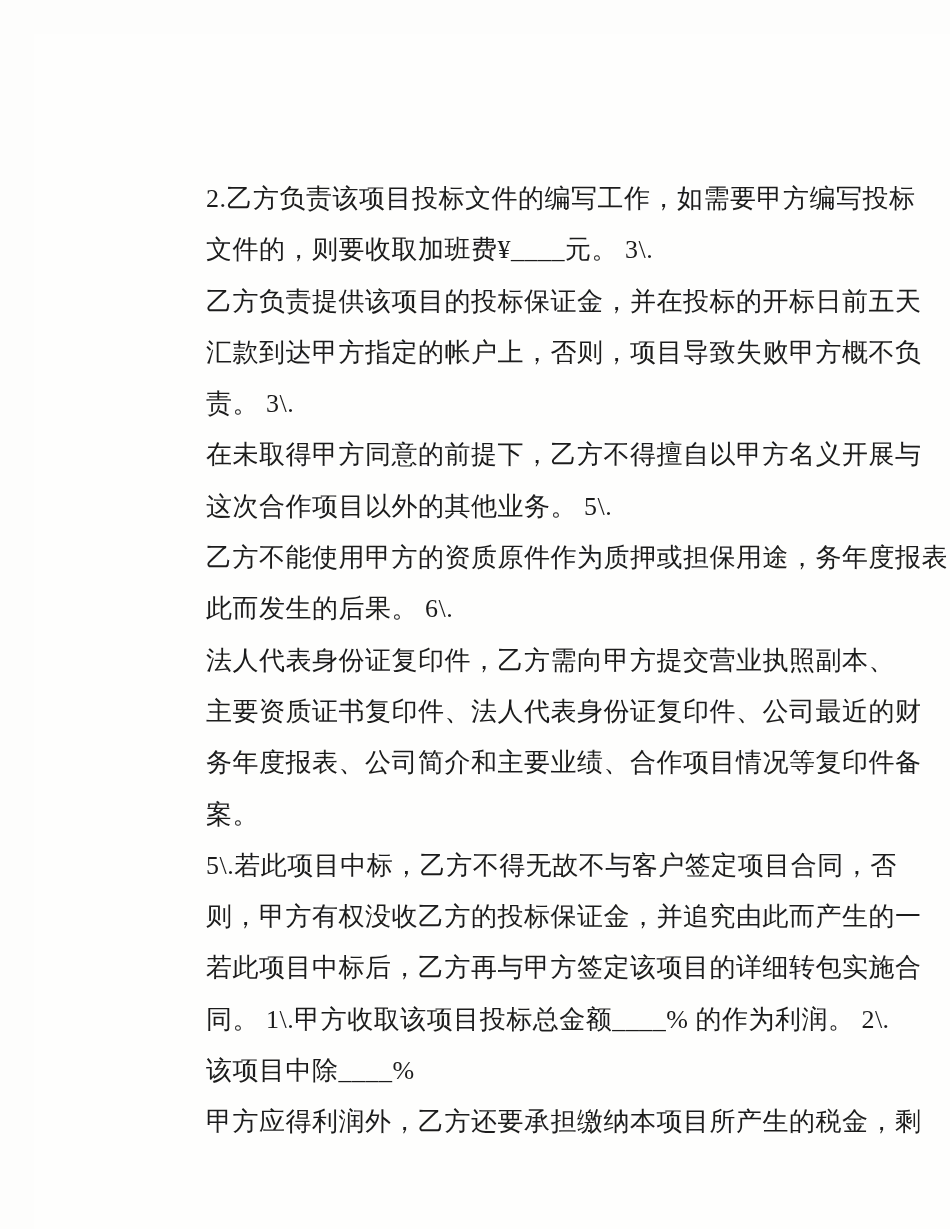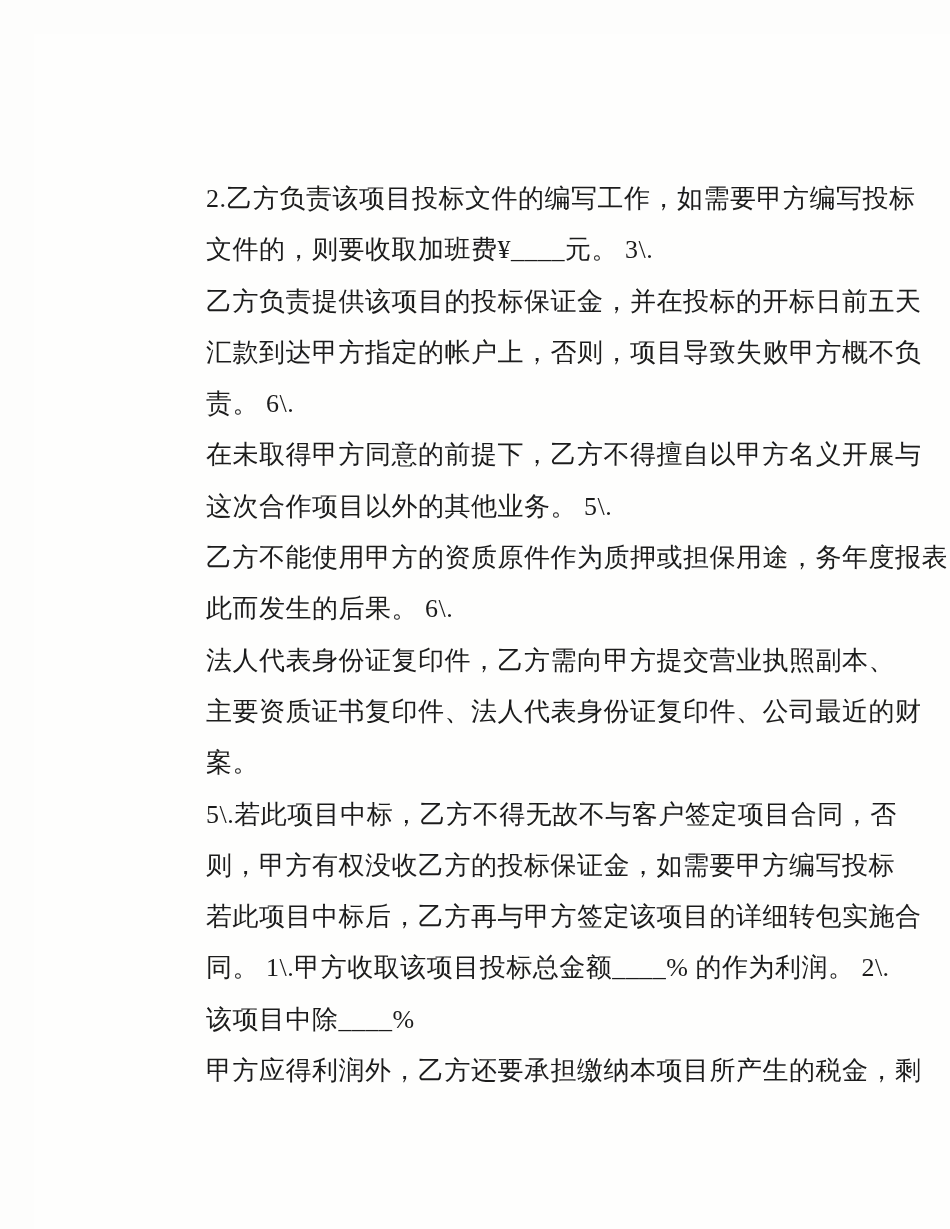--- a/index.html
+++ b/index.html
@@ -37,28 +37,29 @@
 </style>
 </head>
 <body>
 
 <div class="page">
   <div class="text-block">
     <div class="doc-line">2.乙方负责该项目投标文件的编写工作，如需要甲方编写投标</div>
     <div class="doc-line">文件的，则要收取加班费¥____元。 3\.</div>
     <div class="doc-line">乙方负责提供该项目的投标保证金，并在投标的开标日前五天</div>
     <div class="doc-line">汇款到达甲方指定的帐户上，否则，项目导致失败甲方概不负</div>
-    <div class="doc-line">责。 6\.</div>
+    <div class="doc-line">责。 3\.</div>
     <div class="doc-line">在未取得甲方同意的前提下，乙方不得擅自以甲方名义开展与</div>
     <div class="doc-line">这次合作项目以外的其他业务。 5\.</div>
     <div class="doc-line">乙方不能使用甲方的资质原件作为质押或担保用途，务年度报表</div>
     <div class="doc-line">此而发生的后果。 6\.</div>
     <div class="doc-line">法人代表身份证复印件，乙方需向甲方提交营业执照副本、</div>
     <div class="doc-line">主要资质证书复印件、法人代表身份证复印件、公司最近的财</div>
+    <div class="doc-line">务年度报表、公司简介和主要业绩、合作项目情况等复印件备</div>
     <div class="doc-line">案。</div>
     <div class="doc-line">5\.若此项目中标，乙方不得无故不与客户签定项目合同，否</div>
-    <div class="doc-line">则，甲方有权没收乙方的投标保证金，如需要甲方编写投标</div>
+    <div class="doc-line">则，甲方有权没收乙方的投标保证金，并追究由此而产生的一</div>
     <div class="doc-line">若此项目中标后，乙方再与甲方签定该项目的详细转包实施合</div>
     <div class="doc-line">同。 1\.甲方收取该项目投标总金额____% 的作为利润。 2\.</div>
     <div class="doc-line">该项目中除____%</div>
     <div class="doc-line">甲方应得利润外，乙方还要承担缴纳本项目所产生的税金，剩</div>
   </div>
 </div>
 
 </body></html>

